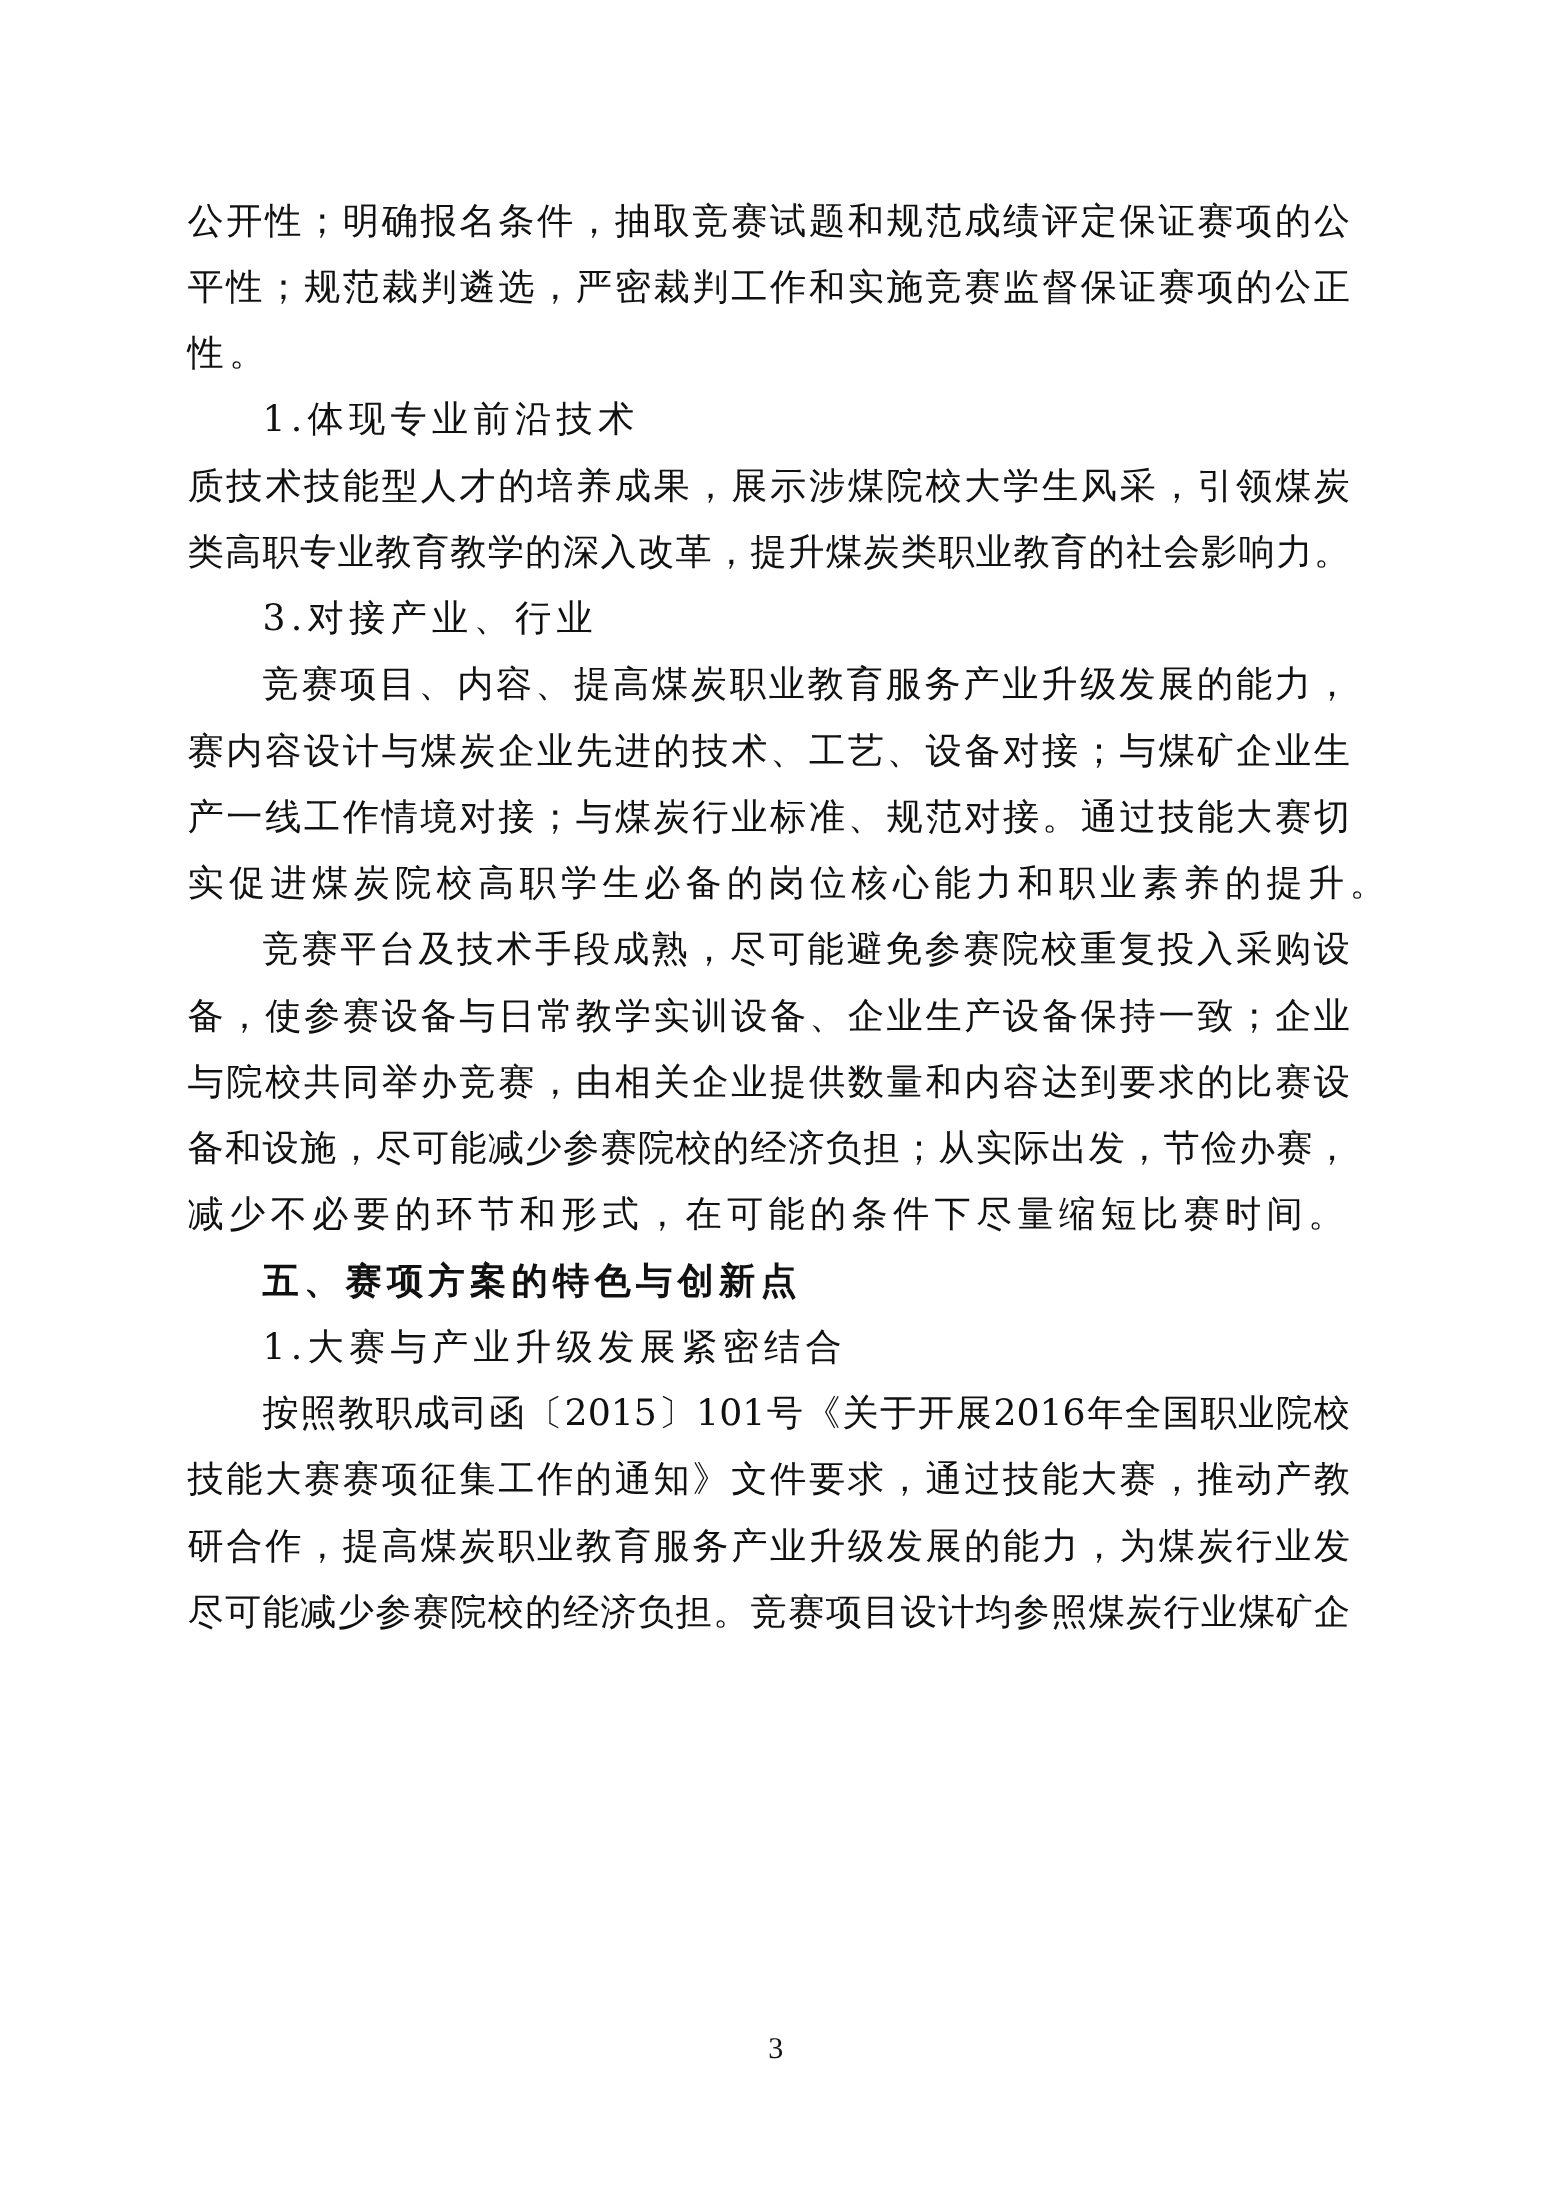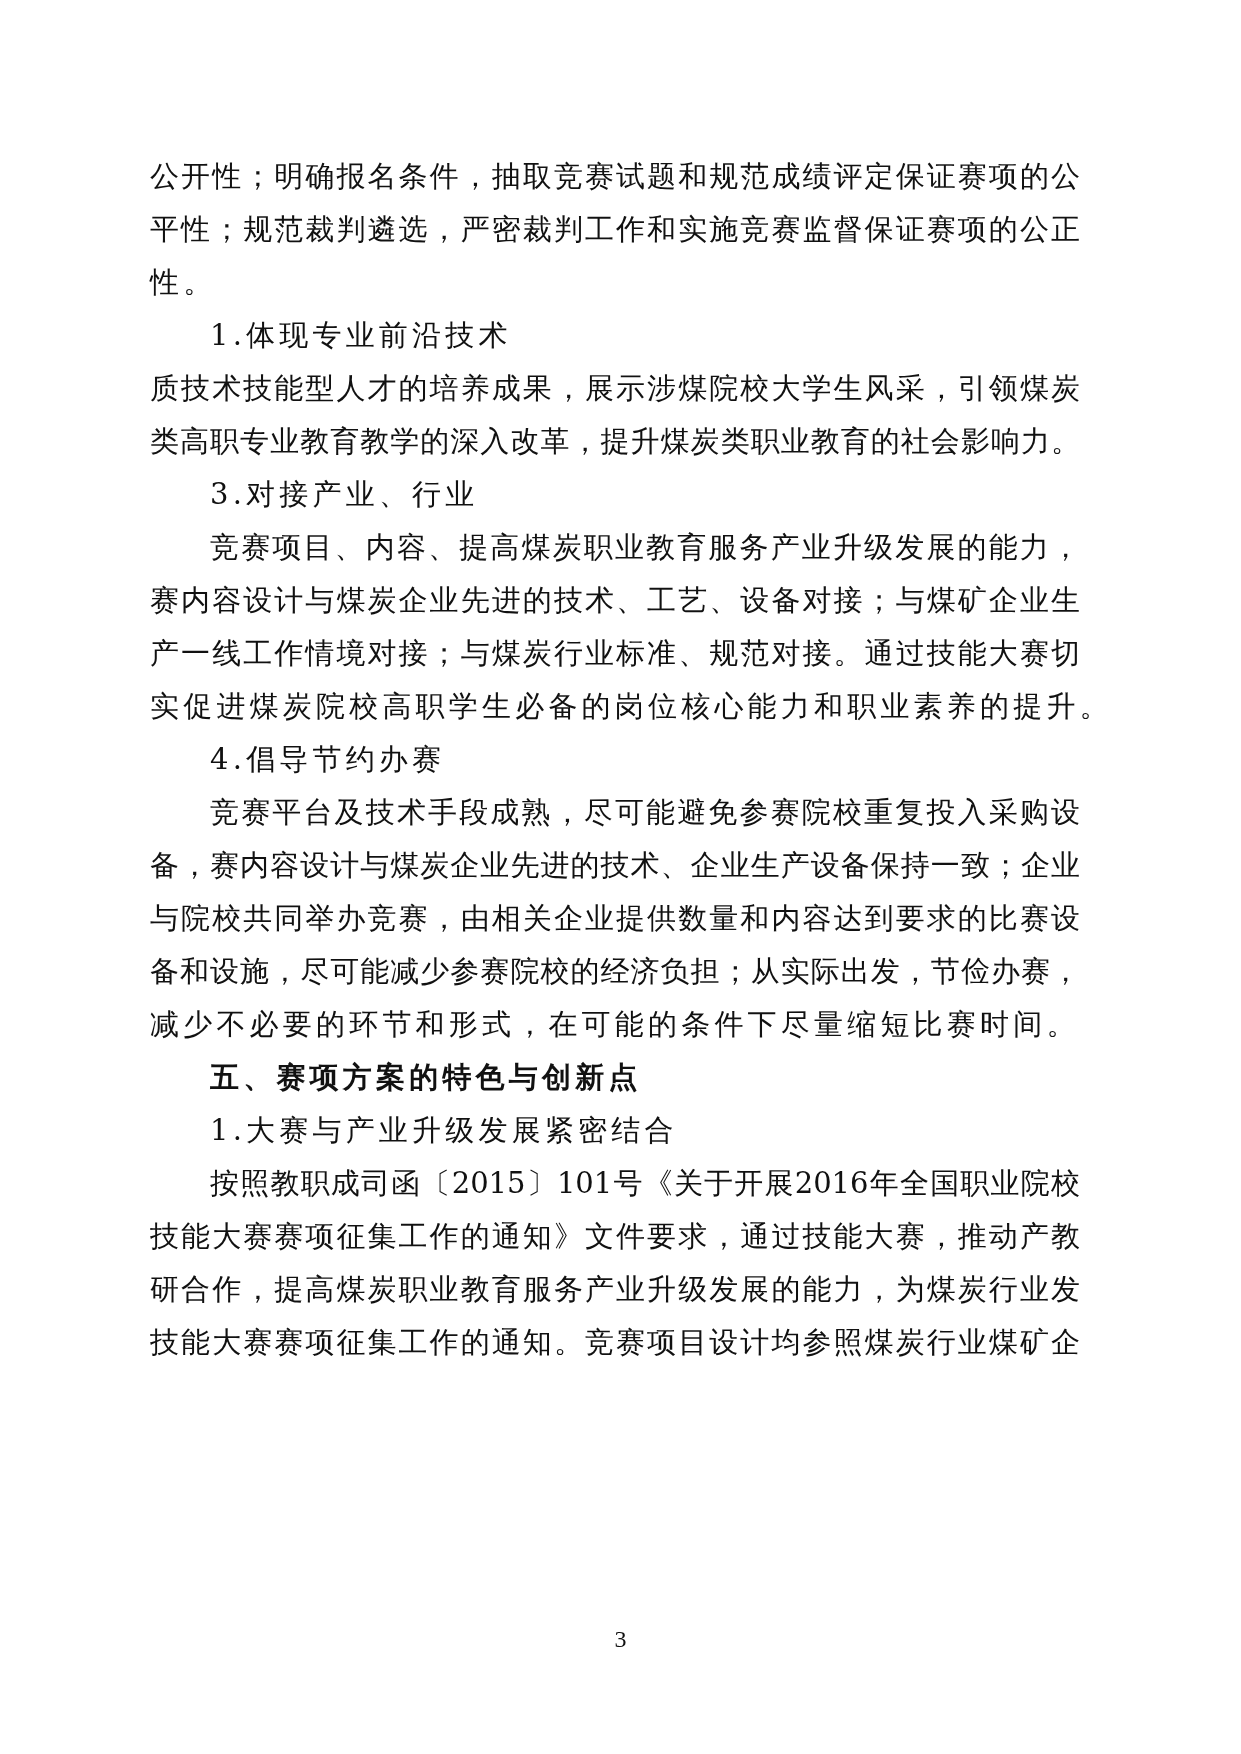--- a/index.html
+++ b/index.html
@@ -22,27 +22,26 @@
   <div class="line just">平性；规范裁判遴选，严密裁判工作和实施竞赛监督保证赛项的公正</div>
   <div class="line">性。</div>
   <div class="line indent">1.体现专业前沿技术</div>
   <div class="line just">质技术技能型人才的培养成果，展示涉煤院校大学生风采，引领煤炭</div>
   <div class="line just">类高职专业教育教学的深入改革，提升煤炭类职业教育的社会影响力。</div>
   <div class="line indent">3.对接产业、行业</div>
   <div class="line indent just">竞赛项目、内容、提高煤炭职业教育服务产业升级发展的能力，</div>
   <div class="line just">赛内容设计与煤炭企业先进的技术、工艺、设备对接；与煤矿企业生</div>
   <div class="line just">产一线工作情境对接；与煤炭行业标准、规范对接。通过技能大赛切</div>
   <div class="line">实促进煤炭院校高职学生必备的岗位核心能力和职业素养的提升。</div>
-  <div class="line indent">4.倡导节约办赛</div>
   <div class="line indent just">竞赛平台及技术手段成熟，尽可能避免参赛院校重复投入采购设</div>
-  <div class="line just">备，赛内容设计与煤炭企业先进的技术、企业生产设备保持一致；企业</div>
+  <div class="line just">备，使参赛设备与日常教学实训设备、企业生产设备保持一致；企业</div>
   <div class="line just">与院校共同举办竞赛，由相关企业提供数量和内容达到要求的比赛设</div>
   <div class="line just">备和设施，尽可能减少参赛院校的经济负担；从实际出发，节俭办赛，</div>
   <div class="line">减少不必要的环节和形式，在可能的条件下尽量缩短比赛时间。</div>
   <div class="line indent heading-bold">五、赛项方案的特色与创新点</div>
   <div class="line indent">1.大赛与产业升级发展紧密结合</div>
   <div class="line indent just">按照教职成司函〔2015〕101号《关于开展2016年全国职业院校</div>
   <div class="line just">技能大赛赛项征集工作的通知》文件要求，通过技能大赛，推动产教</div>
   <div class="line just">研合作，提高煤炭职业教育服务产业升级发展的能力，为煤炭行业发</div>
-  <div class="line just">技能大赛赛项征集工作的通知。竞赛项目设计均参照煤炭行业煤矿企</div>
+  <div class="line just">尽可能减少参赛院校的经济负担。竞赛项目设计均参照煤炭行业煤矿企</div>
 </div>
 
 <div class="page-num">3</div>
 
 </body></html>

